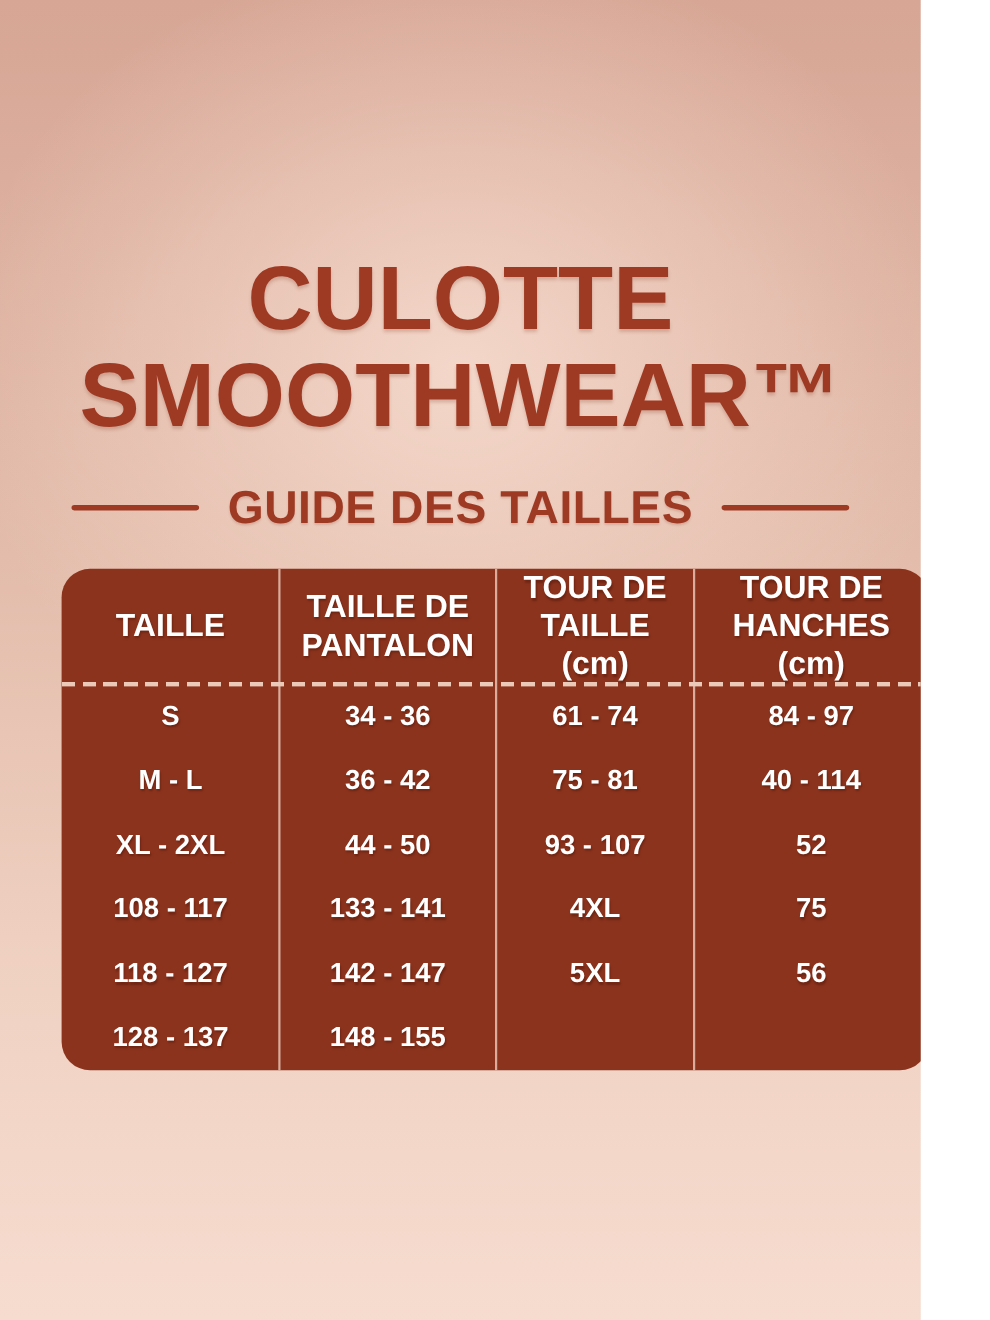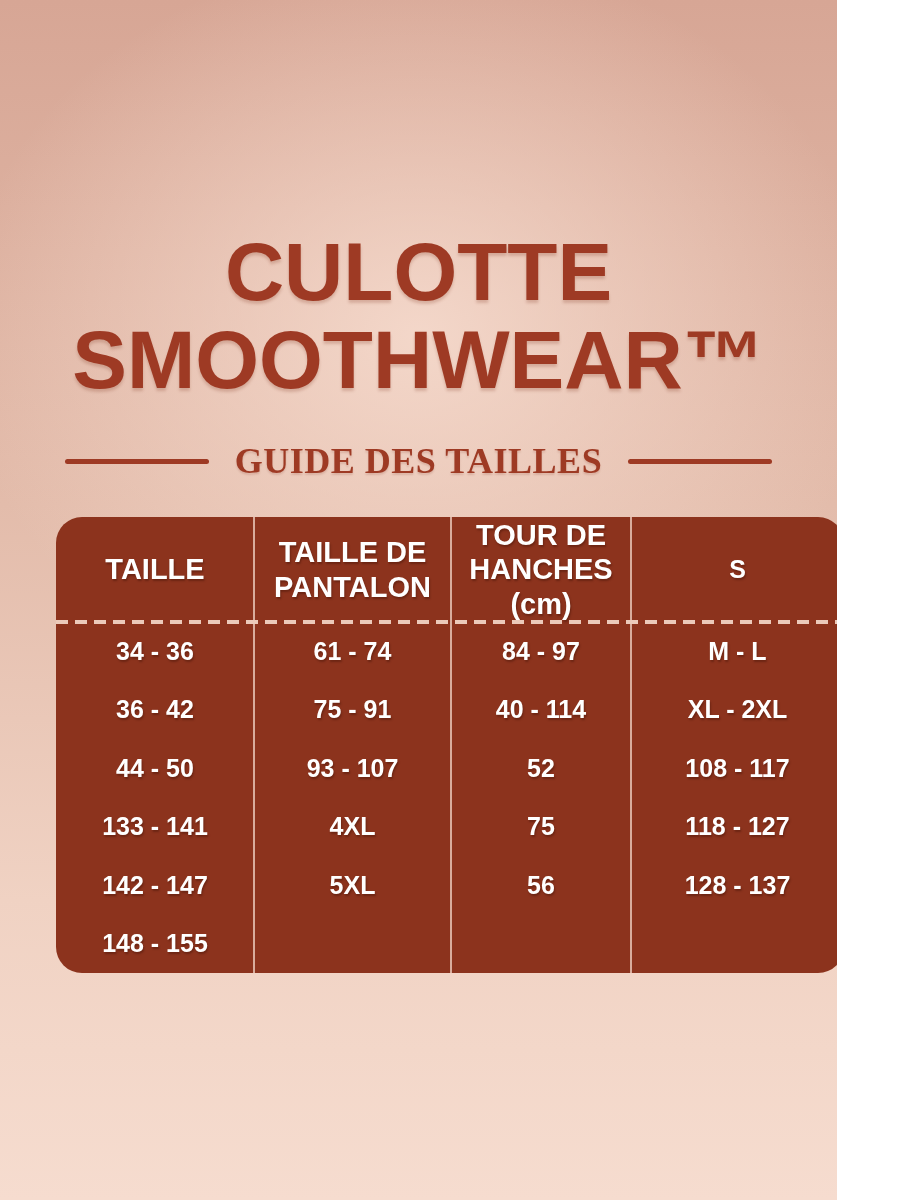--- a/index.html
+++ b/index.html
@@ -49,25 +49,24 @@
   }
   .rule {
     flex: 1;
     height: 5px;
     background: #9e3a24;
     border-radius: 3px;
   }
   .subtitle {
     color: #9e3a24;
     font-weight: 800;
-    font-size: 36px;
+    font-size: 42px;
     letter-spacing: 0.5px;
     white-space: nowrap;
     text-shadow: 0 2px 2px rgba(125,45,25,0.18);
-    font-family: Liberation Serif, serif;
   }
 
   
   .size-table {
     position: absolute;
     left: 56px;
     top: 517px;
     width: 788px;
     height: 456px;
     background: #8c331d;
@@ -135,30 +134,31 @@
   <div class="subtitle-row">
     <span class="rule"></span>
     <h2 class="subtitle">GUIDE DES TAILLES</h2>
     <span class="rule"></span>
   </div>
 
   <div class="size-table">
 
     <div class="cell head-cell">TAILLE</div>
     <div class="cell head-cell">TAILLE DE PANTALON</div>
+    <div class="cell head-cell">TOUR DE TAILLE (cm)</div>
     <div class="cell head-cell">TOUR DE HANCHES (cm)</div>
 
     <div class="cell body-cell">S</div>
     <div class="cell body-cell">34 - 36</div>
     <div class="cell body-cell">61 - 74</div>
     <div class="cell body-cell">84 - 97</div>
 
     <div class="cell body-cell">M - L</div>
     <div class="cell body-cell">36 - 42</div>
-    <div class="cell body-cell">75 - 91</div>
+    <div class="cell body-cell">75 - 81</div>
     <div class="cell body-cell">40 - 114</div>
 
     <div class="cell body-cell">XL - 2XL</div>
     <div class="cell body-cell">44 - 50</div>
     <div class="cell body-cell">93 - 107</div>
 
     <div class="cell body-cell">52</div>
     <div class="cell body-cell">108 - 117</div>
     <div class="cell body-cell">133 - 141</div>
 

